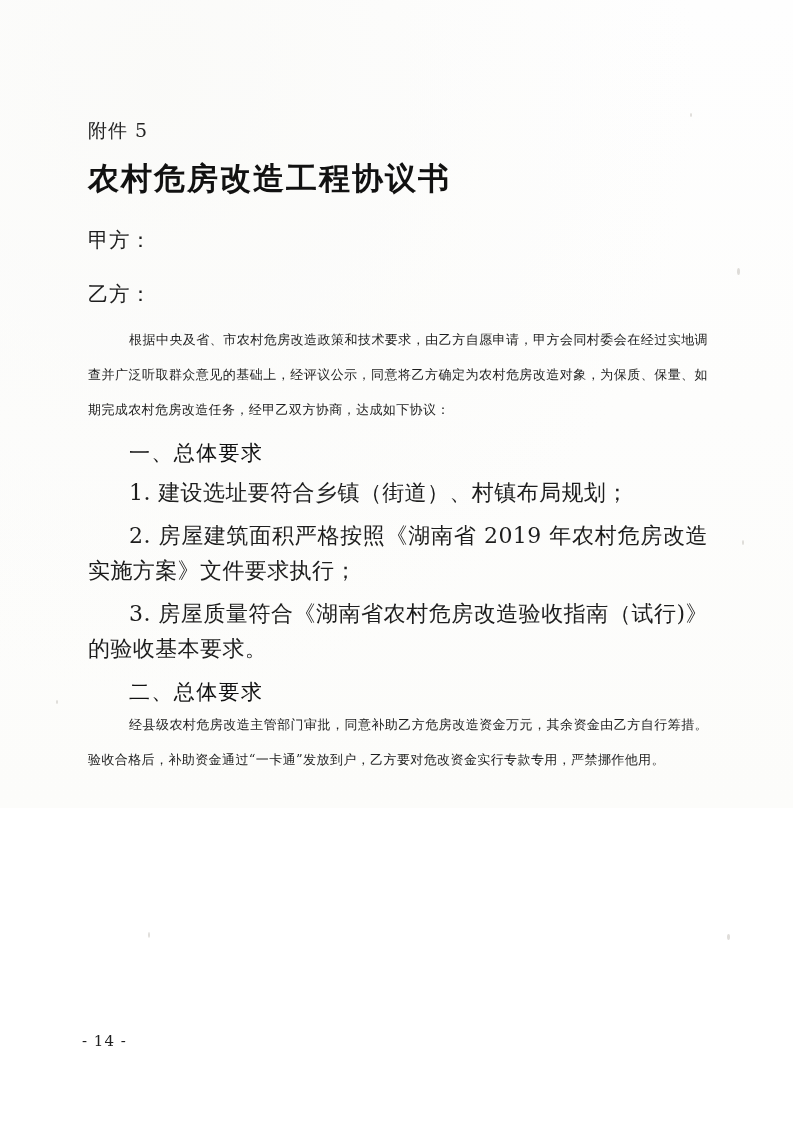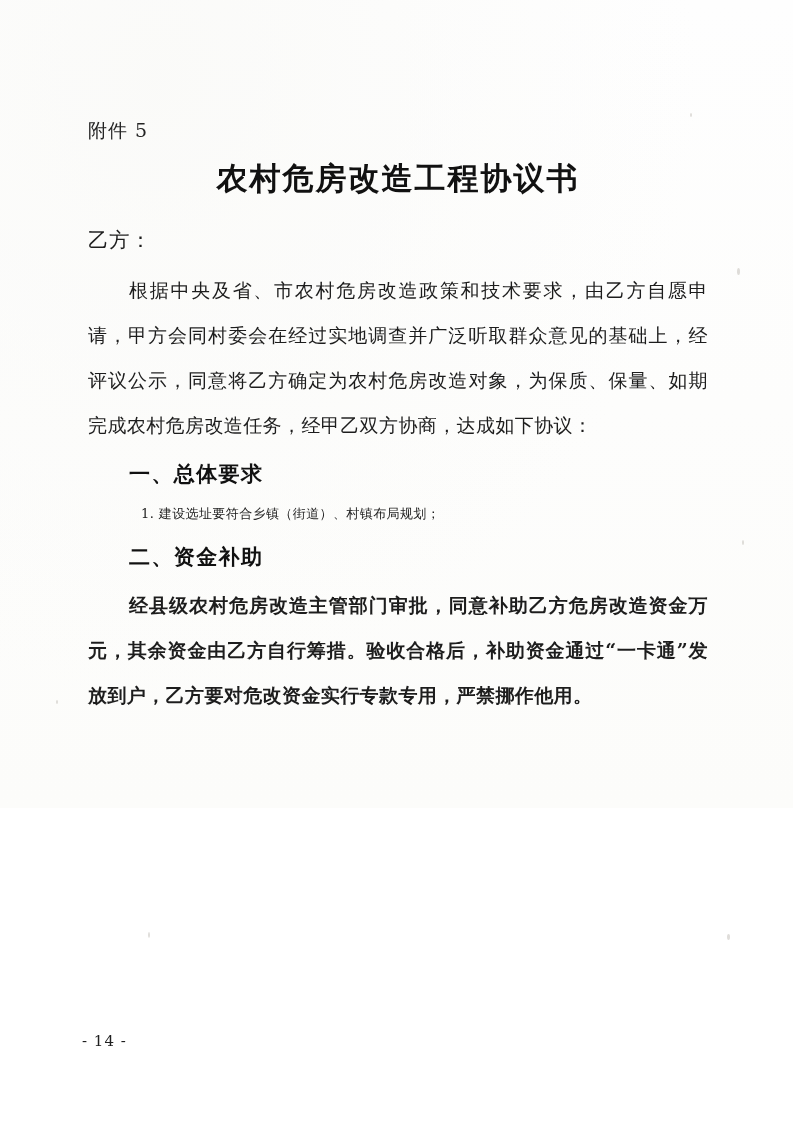--- a/index.html
+++ b/index.html
@@ -38,67 +38,66 @@
     top: 0;
     width: 620px;
   }
   .attachment-label {
     margin-top: 118px;
     font-size: 19px;
     letter-spacing: 1px;
     color: #242424;
   }
   .doc-title {
-    text-align: center;
+    text-align: left;
     font-family: "DejaVu Sans", "Liberation Sans", sans-serif;
     font-weight: bold;
     font-size: 31px;
     letter-spacing: 2px;
     margin-top: 14px;
     color: #111111;
     white-space: nowrap;
   }
   .party-line {
     font-size: 20.5px;
     letter-spacing: 0.6px;
     margin-top: 26px;
     color: #1d1d1d;
   }
   .party-line.second {
   }
   p.body-text {
-    font-size: 19px;
-    line-height: 45px;
+    font-size: 13px;
+    line-height: 35px;
     letter-spacing: 0.4px;
     text-align: justify;
     text-justify: inter-ideograph;
     margin: 14px 0 0 0;
     text-indent: 41px;
     color: #1d1d1d;
   }
   p.body-text.tight {
-    margin-top: 12px;
-    font-weight: bold;
+    margin-top: 1px;
   }
   h2.section-heading {
     font-family: "DejaVu Sans", "Liberation Sans", sans-serif;
-    font-weight: bold;
+    font-weight: normal;
     font-size: 21px;
     letter-spacing: 1.4px;
     margin: 12px 0 0 0;
     text-indent: 41px;
     color: #111111;
   }
   .list-item {
-    font-size: 13px;
+    font-size: 22px;
     line-height: 35px;
     letter-spacing: 0.4px;
     text-align: justify;
     text-justify: inter-ideograph;
-    margin: 8px 0 0 12px;
+    margin: 8px 0 0 0;
     text-indent: 41px;
     color: #1d1d1d;
   }
   .page-number {
     position: absolute;
     left: 82px;
     top: 1032px;
     font-size: 15px;
     letter-spacing: 1px;
     color: #202020;
@@ -115,32 +114,35 @@
   <div class="speckle" style="left:148px; top:932px; width:2px; height:6px;"></div>
   <div class="speckle" style="left:56px; top:700px; width:2px; height:4px;"></div>
   <div class="speckle" style="left:690px; top:113px; width:2px; height:4px;"></div>
 
   <div class="content">
 
     <div class="attachment-label">附件 5</div>
 
     <div class="doc-title">农村危房改造工程协议书</div>
 
+    <div class="party-line">甲方：</div>
 
     <div class="party-line second">乙方：</div>
 
     <p class="body-text">根据中央及省、市农村危房改造政策和技术要求，由乙方自愿申请，甲方会同村委会在经过实地调查并广泛听取群众意见的基础上，经评议公示，同意将乙方确定为农村危房改造对象，为保质、保量、如期完成农村危房改造任务，经甲乙双方协商，达成如下协议：</p>
 
     <h2 class="section-heading">一、总体要求</h2>
 
     <div class="list-item">1. 建设选址要符合乡镇（街道）、村镇布局规划；</div>
 
+    <div class="list-item">2. 房屋建筑面积严格按照《湖南省 2019 年农村危房改造实施方案》文件要求执行；</div>
 
+    <div class="list-item">3. 房屋质量符合《湖南省农村危房改造验收指南（试行)》的验收基本要求。</div>
 
-    <h2 class="section-heading">二、资金补助</h2>
+    <h2 class="section-heading">二、总体要求</h2>
 
     <p class="body-text tight">经县级农村危房改造主管部门审批，同意补助乙方危房改造资金万元，其余资金由乙方自行筹措。验收合格后，补助资金通过“一卡通”发放到户，乙方要对危改资金实行专款专用，严禁挪作他用。</p>
 
 
 
   </div>
 
   <div class="page-number">- 14 -</div>
 
 </div>

